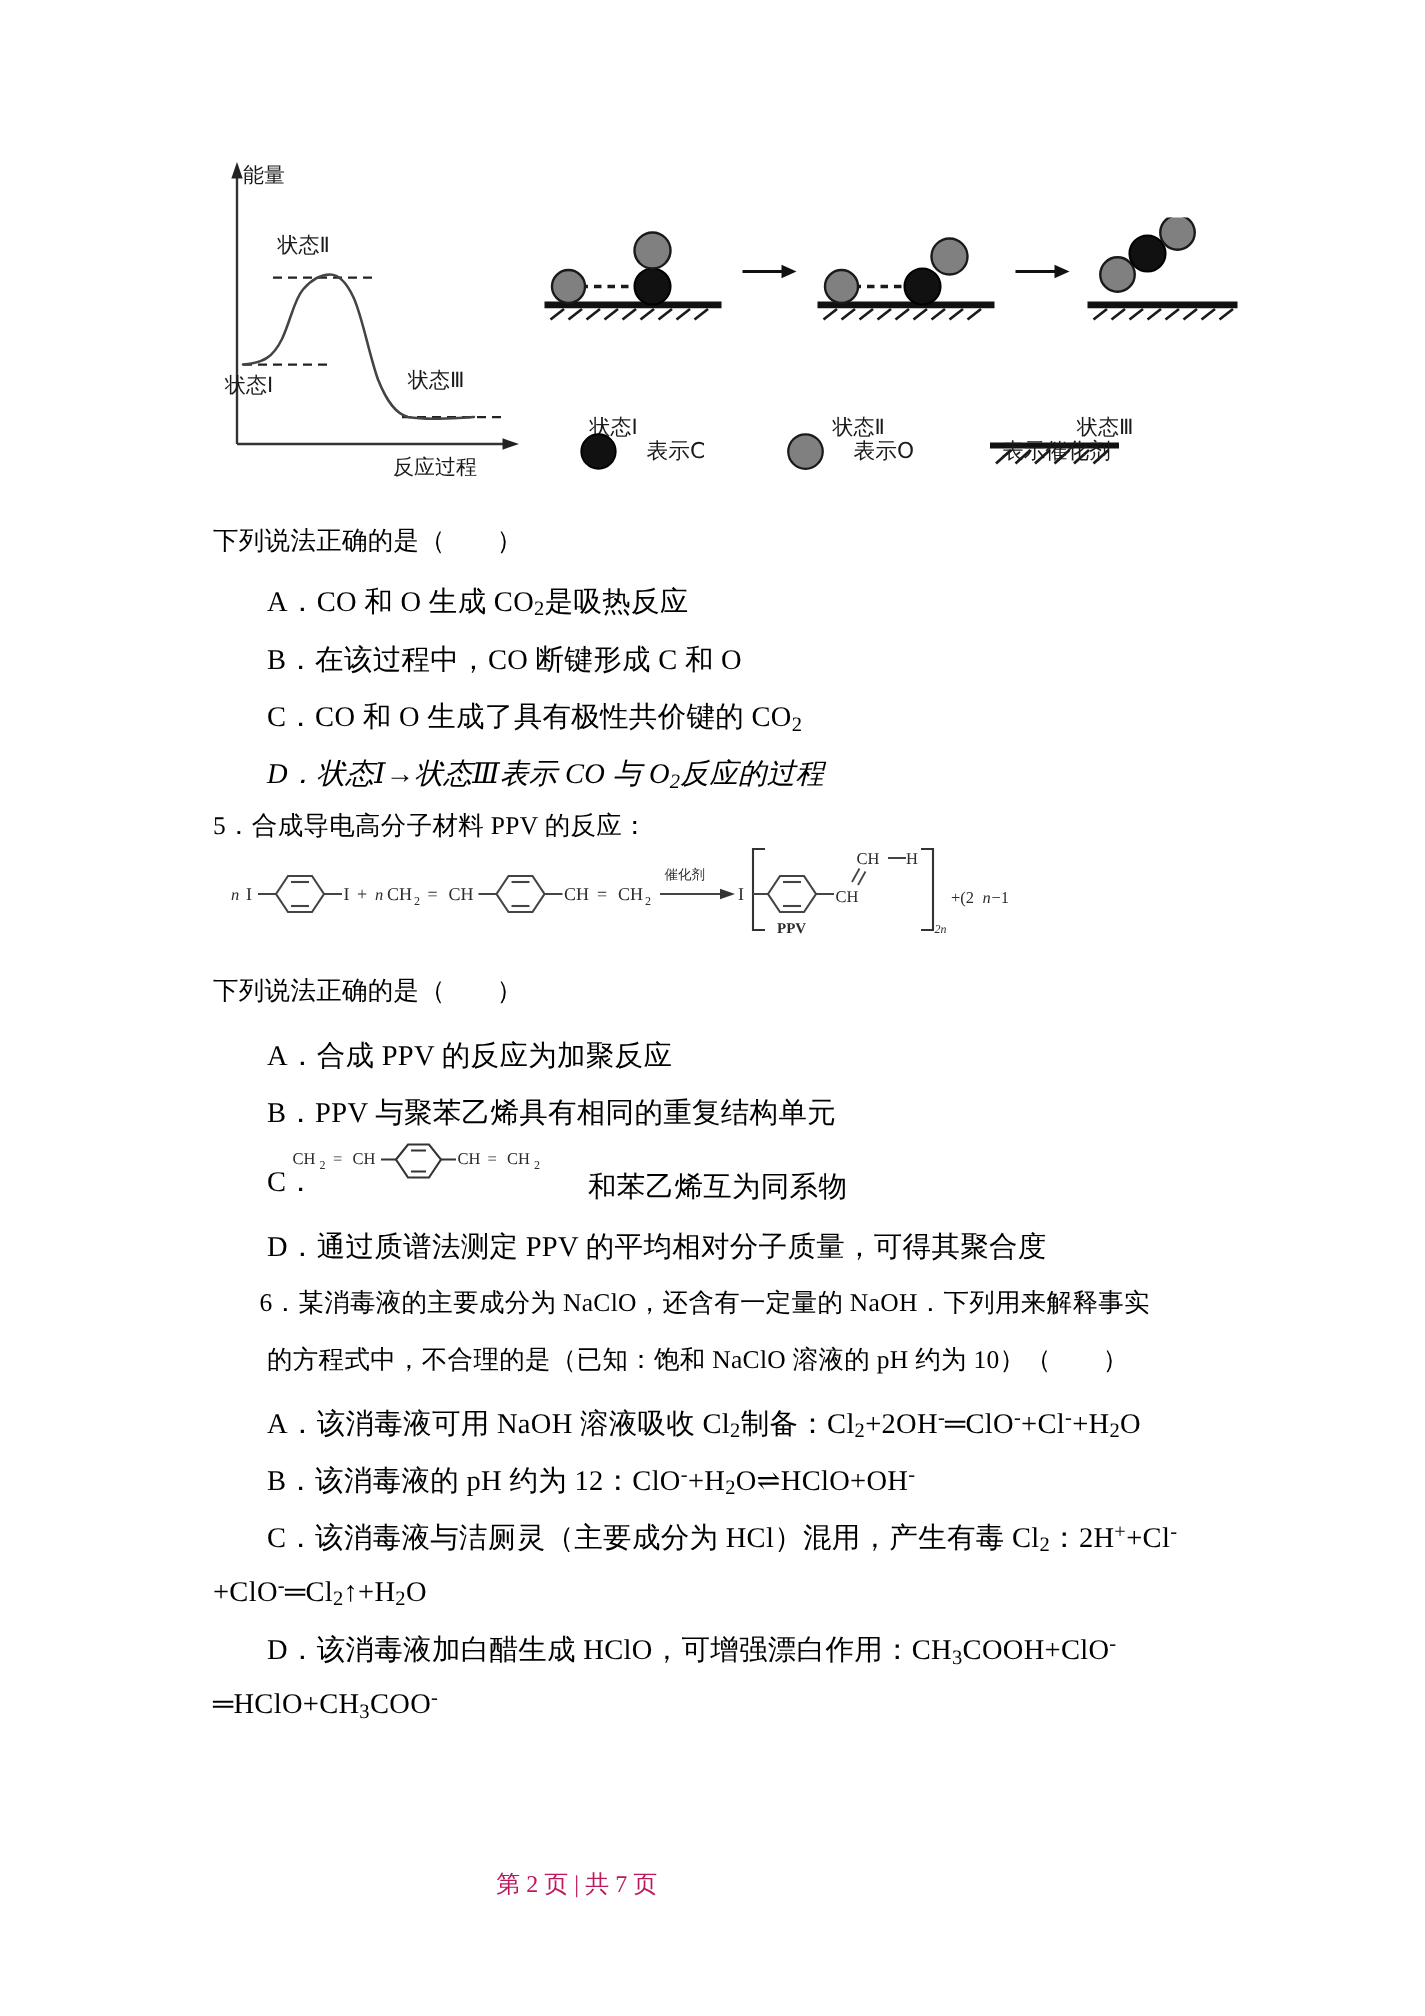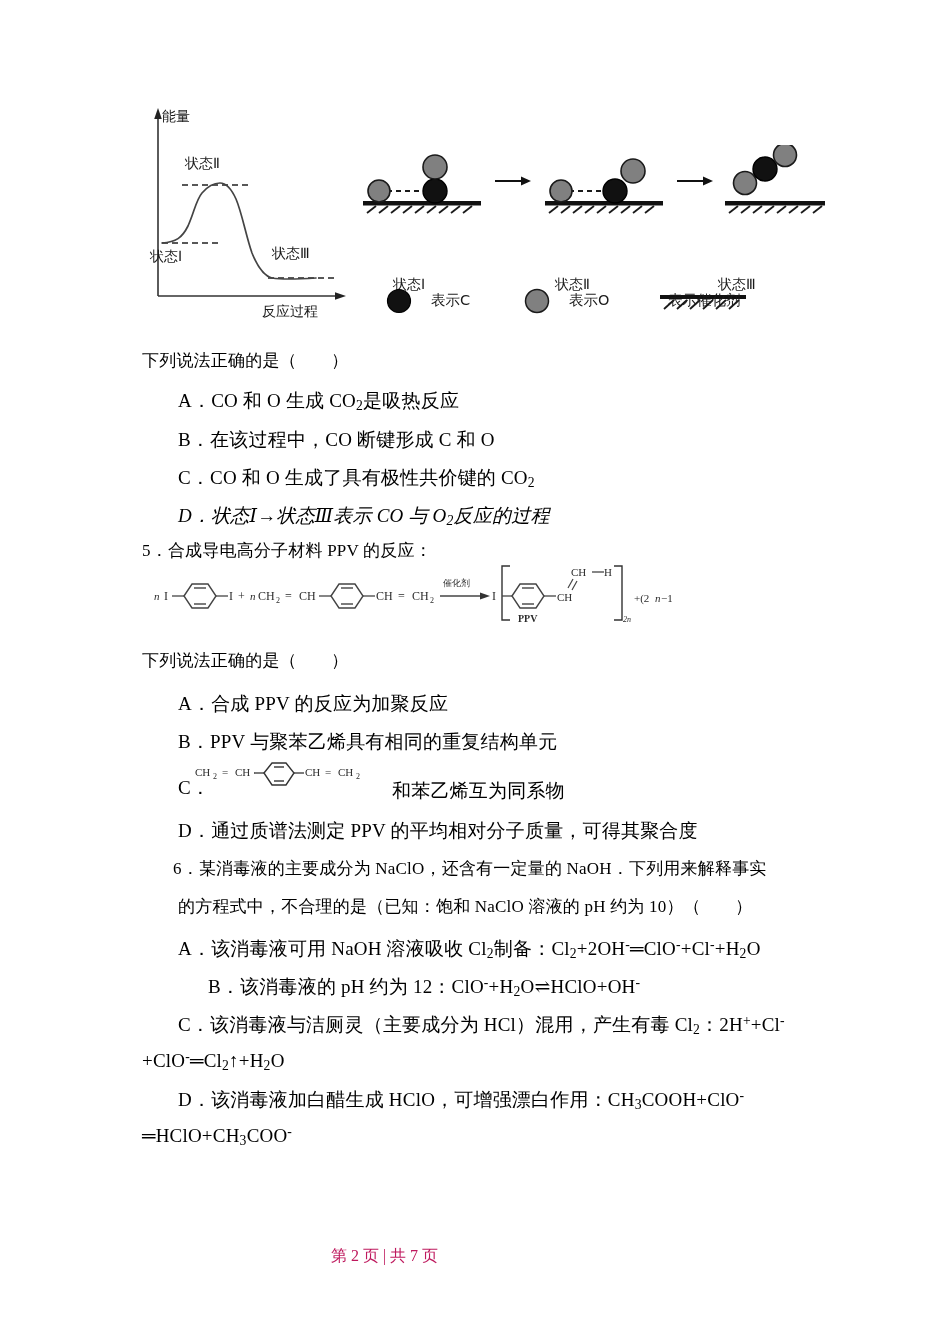--- a/index.html
+++ b/index.html
@@ -370,21 +370,21 @@
 
   <div class="q-text" style="left:149px; top:860px;margin-left:24px;">
     <span>6．</span><span>某消毒液的主要成分为 NaClO，还含有一定量的 NaOH．下列用来解释事实</span>
   </div>
   <div class="q-text" style="left:178px; top:898px;">的方程式中，不合理的是（已知：饱和 NaClO 溶液的 pH 约为 10）（　　）</div>
 
   <div class="opt" style="left:178px; top:936px;">
     <span>A．</span><span>该消毒液可用 NaOH 溶液吸收 Cl<sub>2</sub>制备：Cl<sub>2</sub>+2OH<sup>-</sup>═ClO<sup>-</sup>+Cl<sup>-</sup>+H<sub>2</sub>O</span>
   </div>
 
-  <div class="opt" style="left:178px; top:974px;margin-left:30px;">
+  <div class="opt" style="left:178px; top:974px;">
     <span>B．</span><span>该消毒液的 pH 约为 12：ClO<sup>-</sup>+H<sub>2</sub>O⇌HClO+OH<sup>-</sup></span>
   </div>
 
   <div class="opt" style="left:178px; top:1012px;">
     <span>C．</span><span>该消毒液与洁厕灵（主要成分为 HCl）混用，产生有毒 Cl<sub>2</sub>：2H<sup>+</sup>+Cl<sup>-</sup></span>
   </div>
   <div class="opt" style="left:142px; top:1049px;">
     <span>+ClO<sup>-</sup>═Cl<sub>2</sub>↑+H<sub>2</sub>O</span>
   </div>
 

